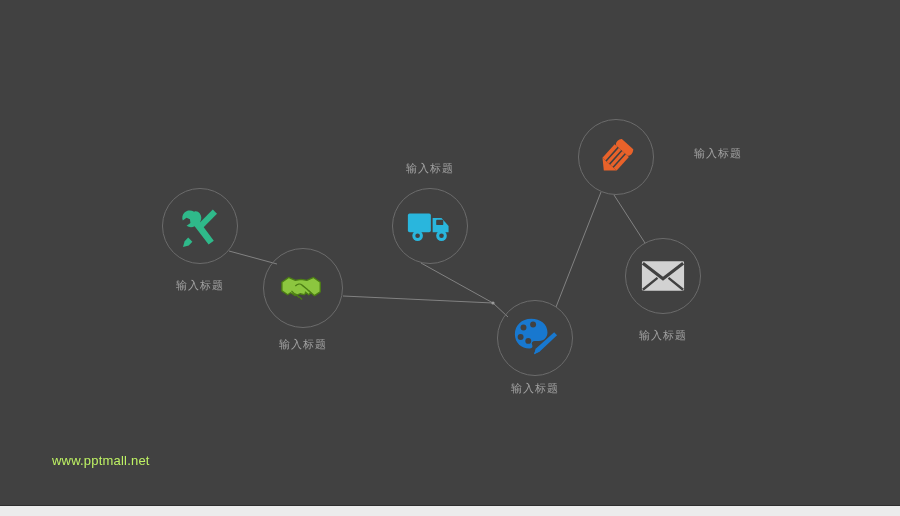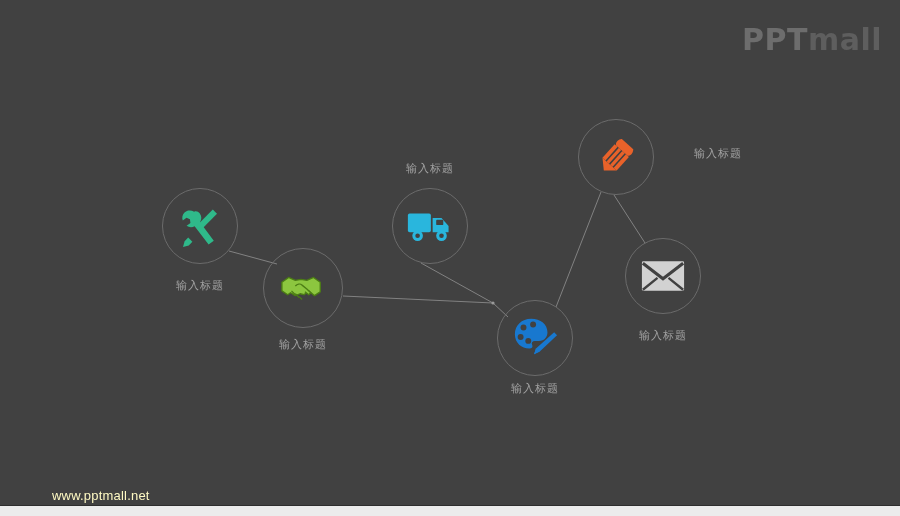--- a/index.html
+++ b/index.html
@@ -48,23 +48,23 @@
     font-family: "DejaVu Sans", sans-serif;
     font-weight: bold;
     user-select: none;
   }
   .logo .lo-a { color: #6d6d6d; }
   .logo .lo-b { color: #5e5e5e; }
   
   .footer-url {
     position: absolute;
     left: 52px;
-    top: 488px;
+    top: 453px;
     font-size: 13px;
-    color: #fef9c3;
+    color: #bef264;
     letter-spacing: 0.2px;
   }
   
   .net-svg {
     position: absolute;
     left: 0;
     top: 0;
     width: 900px;
     height: 505px;
   }
@@ -88,21 +88,20 @@
     font-family: "DejaVu Sans", "Liberation Sans", sans-serif;
   }
 </style>
 </head>
 <body>
 
 <div id="slide">
 
   <div class="canvas">
 
-    <div class="logo"><span class="lo-a">PPT</span><span class="lo-b">mall</span></div>
 
     <svg class="net-svg" viewBox="0 0 900 505">
       <g id="link-group" stroke="#8d8d8d" stroke-width="1" fill="none" opacity="0.85">
           <line x1="229" y1="251" x2="277" y2="264"></line>
           <line x1="343" y1="296" x2="493" y2="303"></line>
           <line x1="493" y1="303" x2="421" y2="263"></line>
           <line x1="493" y1="303" x2="508" y2="317"></line>
           <line x1="556" y1="307" x2="601" y2="192"></line>
           <line x1="614" y1="195" x2="645" y2="243"></line>
         </g>

